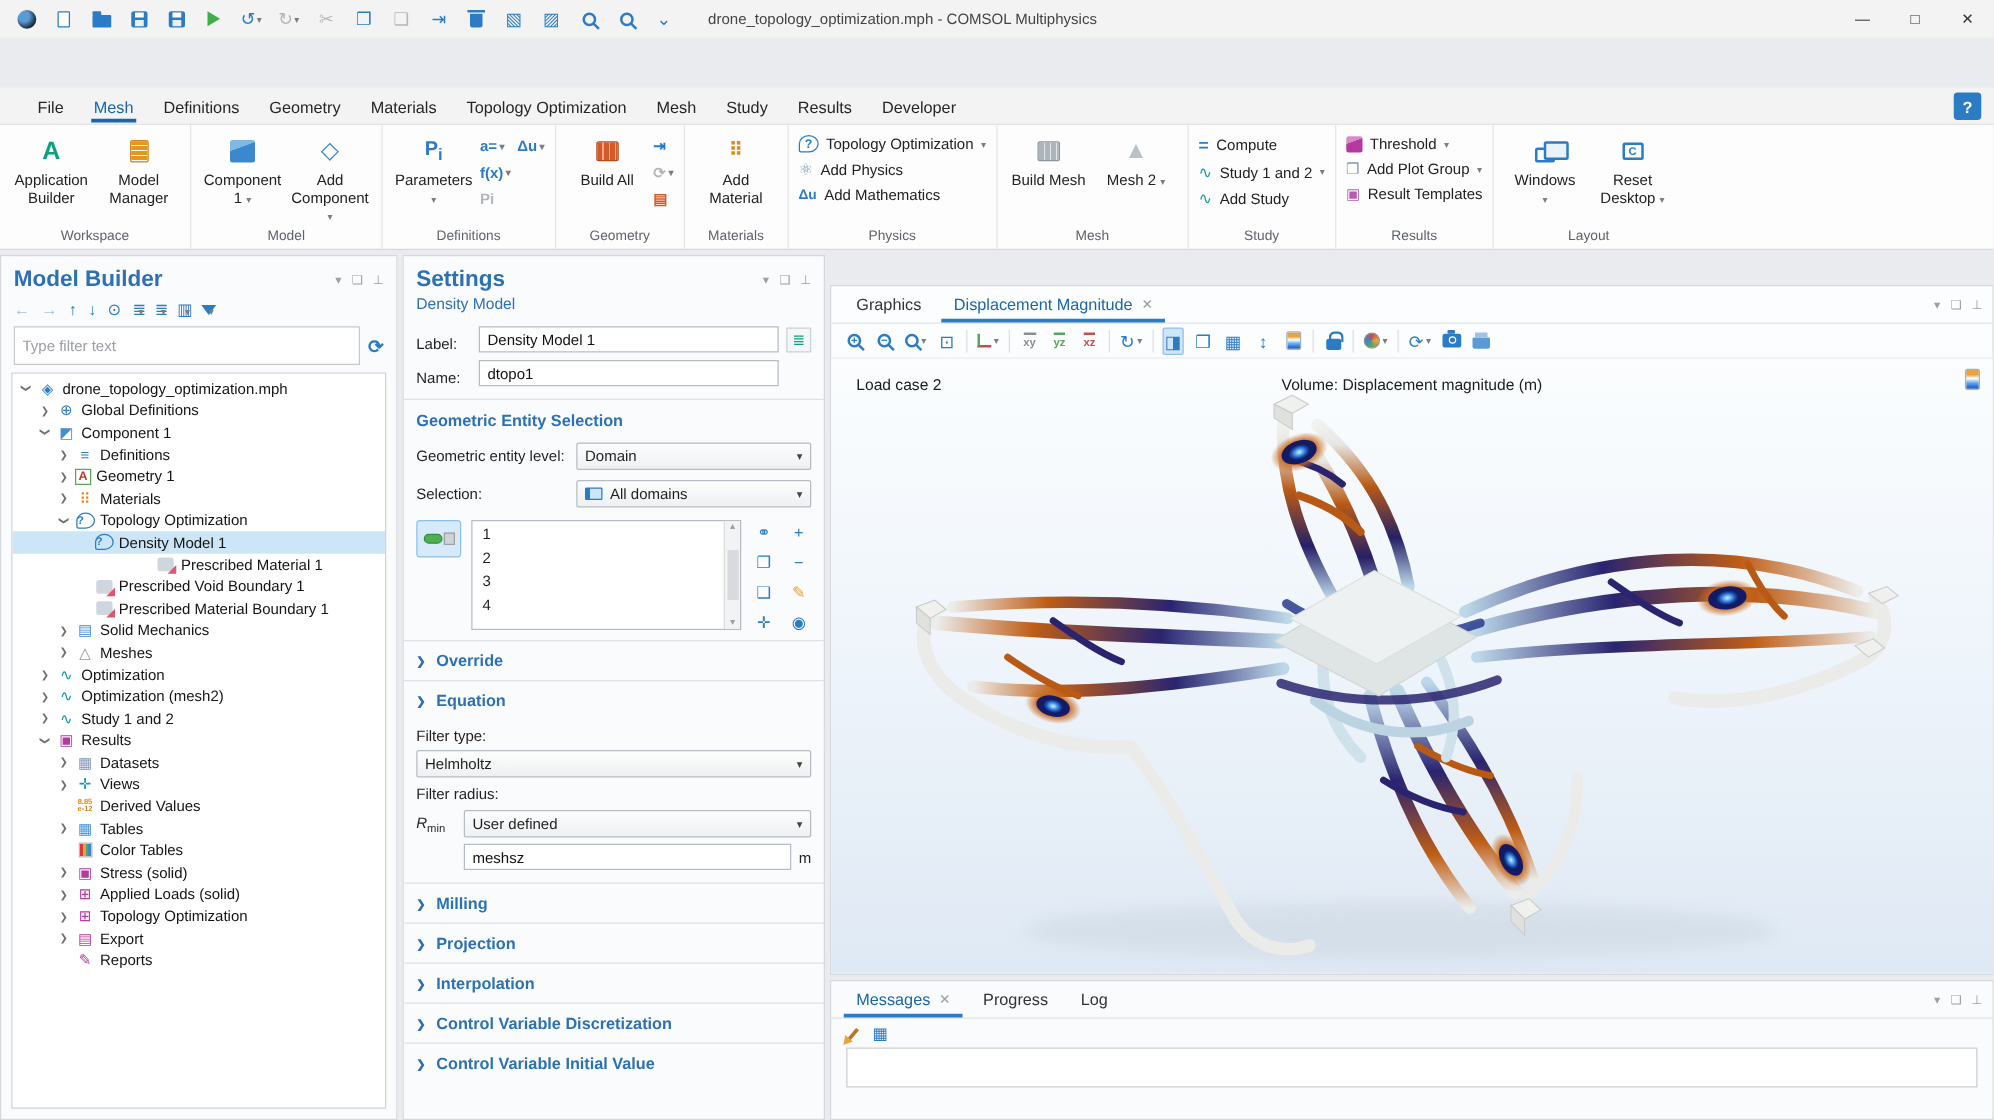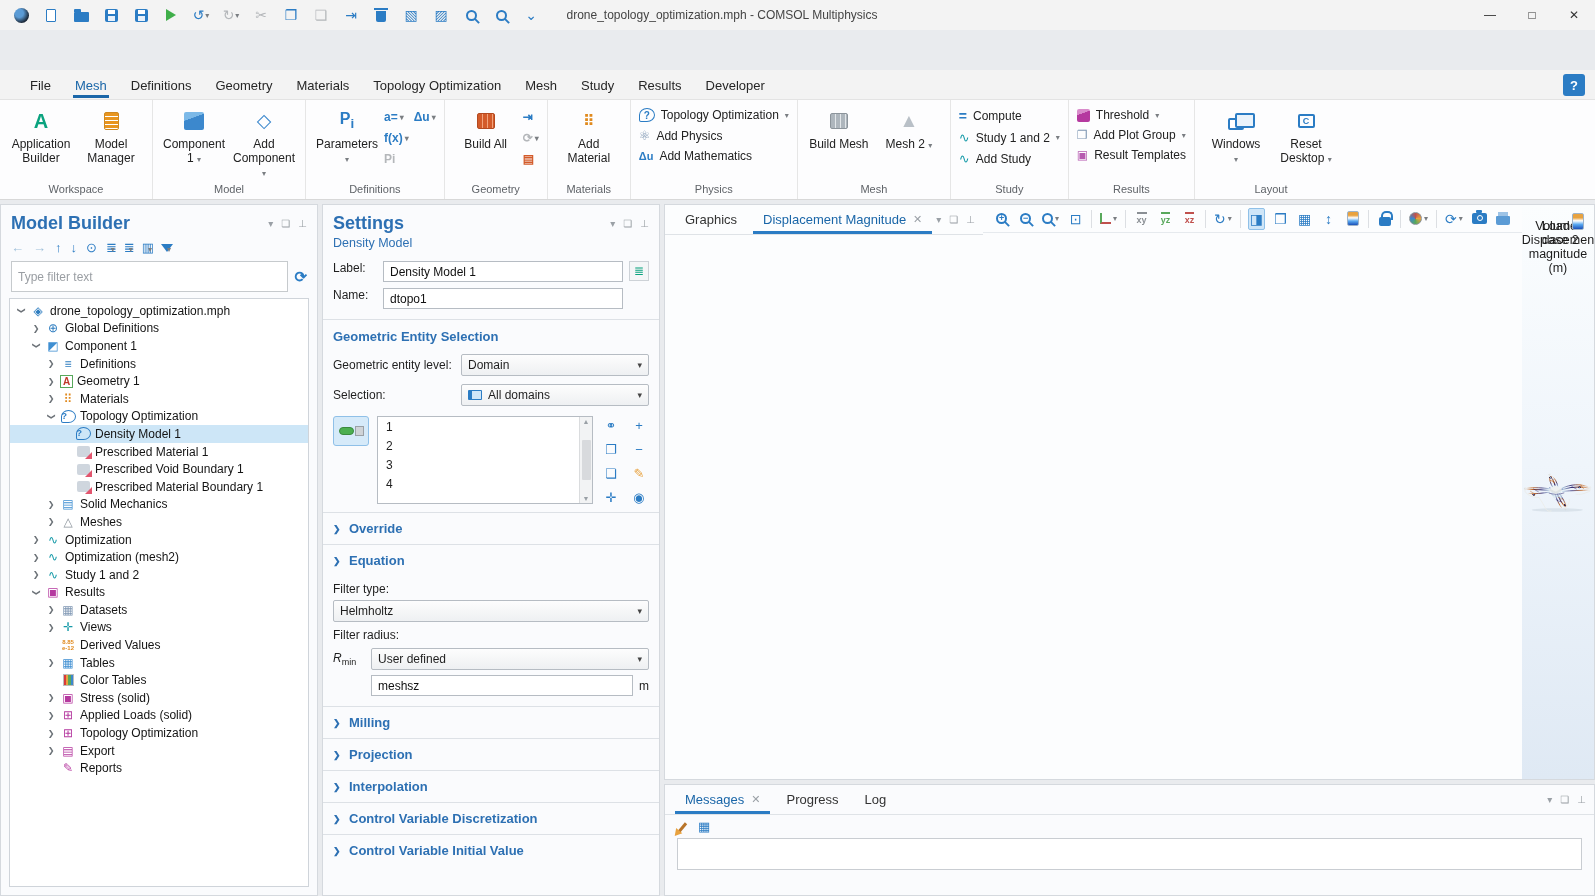--- a/index.html
+++ b/index.html
@@ -86,21 +86,21 @@
   .tlab { font-size:12px; color:#141414; }
   .geoA { color:#c0392b; border:1px solid #58a85b; font-size:10px; font-weight:bold; width:13px; height:13px; }
   .qbub { width:15px; height:13px; border:1.5px solid #2b7cc4; border-radius:50% 50% 50% 2px; color:#2b7cc4; font-size:9px; font-weight:bold; }
   .pic { width:13px; height:11px; background:#cfd6de; border-radius:2px; position:relative; }
   .pic::after { content:""; position:absolute; right:-2px; bottom:-2px; border-left:7px solid transparent; border-bottom:7px solid #e2556e; }
   .dvi { font-size:6px; line-height:1; color:#e08a1e; text-align:center; font-weight:bold; }
   .cti { width:11px; height:12px; background:linear-gradient(90deg,#d93a3a 0 25%,#e8a23f 25% 50%,#58a85b 50% 75%,#3c88cd 75%); border:1px solid #bbb; }
 
   
   .stsub { color:#2d70b3; font-size:12.5px; padding:0 10px 8px; }
-  .frow { display:flex; align-items:flex-start; padding:3px 10px; gap:6px; }
+  .frow { display:flex; align-items:flex-end; padding:3px 10px; gap:6px; }
   .flab { flex:0 0 44px; font-size:12px; }
   .tinput { flex:1; height:21px; border:1px solid #b6bcc3; background:#fff; font-size:12px; padding:0 6px; color:#111; font-family:"Liberation Sans", sans-serif; }
   .snipbtn { width:20px; height:20px; border:1px solid #cdd2d7; background:#f4f6f7; color:#0ba37f; font-size:12px; display:flex; align-items:center; justify-content:center; }
   .sep { height:1px; background:#dde1e6; margin:7px 0 0; }
   .sechead { color:#2d70b3; font-size:13px; font-weight:bold; padding:9px 10px 6px; }
   .srow { display:flex; align-items:center; padding:4px 10px; gap:6px; }
   .srlab { flex:0 0 122px; font-size:12px; }
   .combo { flex:1; height:22px; border:1px solid #b6bcc3; border-radius:2px; background:linear-gradient(#fdfdfd,#eef0f2); display:flex; align-items:center; padding:0 6px; gap:6px; font-size:12px; }
   .combo .cdd { margin-left:auto; font-size:9px; color:#444; }
   .selic { width:14px; height:10px; border:1px solid #2b7cc4; border-left:4px solid #2b7cc4; background:#cfe6f8; border-radius:1px; }
@@ -122,21 +122,21 @@
   .fcontent { padding:2px 0 8px; }
   .fl { padding:4px 10px 2px; font-size:12px; }
   .fcomborow { display:flex; padding:2px 10px; }
   .rminrow { display:flex; align-items:center; padding:4px 10px 2px; gap:6px; }
   .rmin { flex:0 0 32px; font-size:12px; font-style:italic; }
   .rmin sub { font-size:9px; font-style:normal; }
   .meshrow { display:flex; align-items:center; padding:3px 10px 2px 48px; gap:6px; }
   .unit { font-size:12px; color:#222; }
 
   
-  .gfx { flex:1; background:#fcfdfe; border:1px solid #d5d9de; display:flex; flex-direction:row; min-height:0; }
+  .gfx { flex:1; background:#fcfdfe; border:1px solid #d5d9de; display:flex; flex-direction:column; min-height:0;margin-top:24px; }
   .gtabs { display:flex; align-items:center; height:30px; padding:0 8px; border-bottom:1px solid #dfe3e7; gap:2px; position:relative; }
   .gtab { padding:6px 12px; font-size:13px; color:#333; position:relative; display:flex; gap:7px; align-items:center; }
   .gtab.active { color:#1a66a8; }
   .gtab.active::after { content:""; position:absolute; left:2px; right:2px; bottom:-1px; height:3px; background:#2b7cc4; }
   .gtab .x { color:#9aa0a6; font-size:11px; }
   .gtabicons { margin-left:auto; display:flex; gap:8px; color:#9aa0a6; font-size:10px; }
   .gtools { display:flex; align-items:center; height:28px; padding:0 10px; gap:7px; border-bottom:1px solid #e6eaee; }
   .gi { display:flex; align-items:center; justify-content:center; min-width:17px; height:22px; color:#2b7cc4; font-size:14px; gap:2px; padding:0 1px; }
   .gi.active { background:#cfe6f8; border:1px solid #8fc0e8; border-radius:2px; }
   .gdiv { width:1px; height:18px; background:#dcdfe3; }
@@ -537,21 +537,21 @@
             </span>
             <span class="tlab">Topology Optimization</span>
           </div>
           <div class="trow sel" style="padding-left: 51px;">
             <span class="chv hid"></span>
             <span class="ti">
               <span class="qbub">?</span>
             </span>
             <span class="tlab">Density Model 1</span>
           </div>
-          <div class="trow" style="padding-left: 51px;">
+          <div class="trow" style="padding-left: 51px; justify-content: center;">
             <span class="chv hid"></span>
             <span class="ti">
               <span class="pic"></span>
             </span>
             <span class="tlab">Prescribed Material 1</span>
           </div>
           <div class="trow" style="padding-left: 51px;">
             <span class="chv hid"></span>
             <span class="ti">
               <span class="pic"></span>

